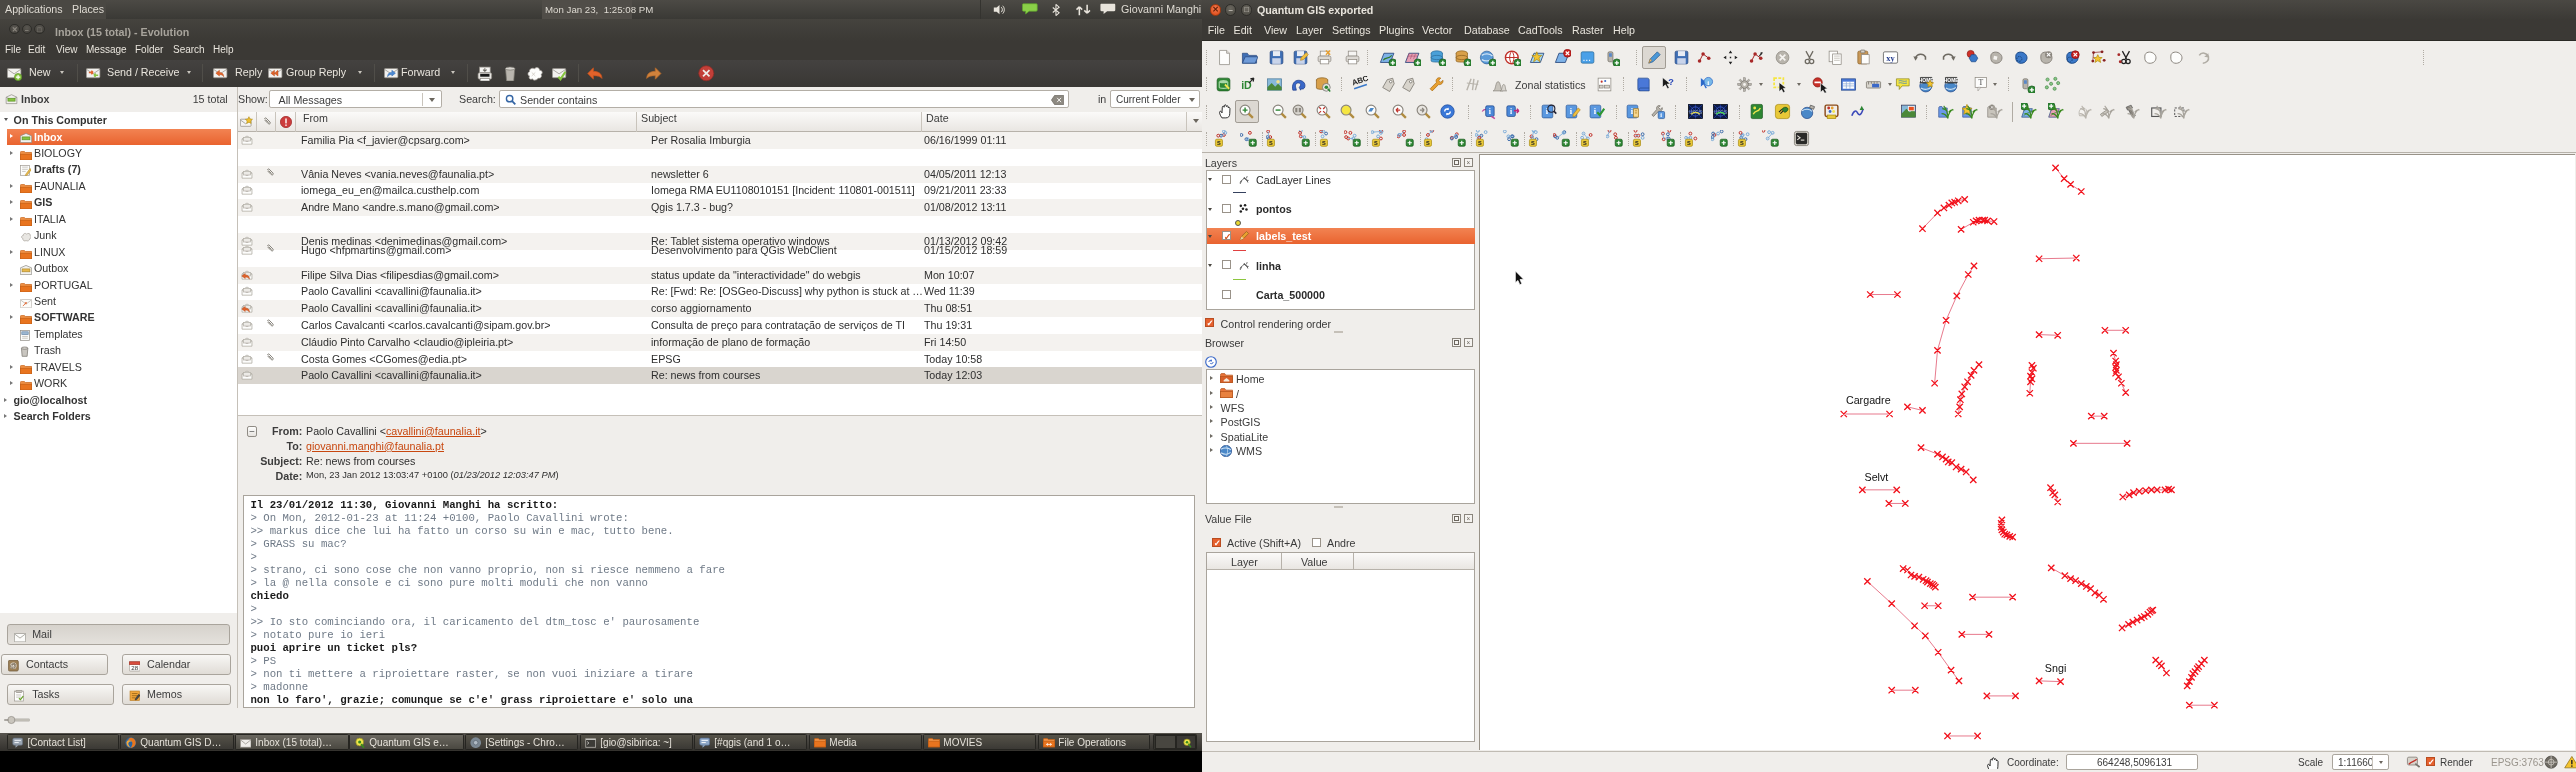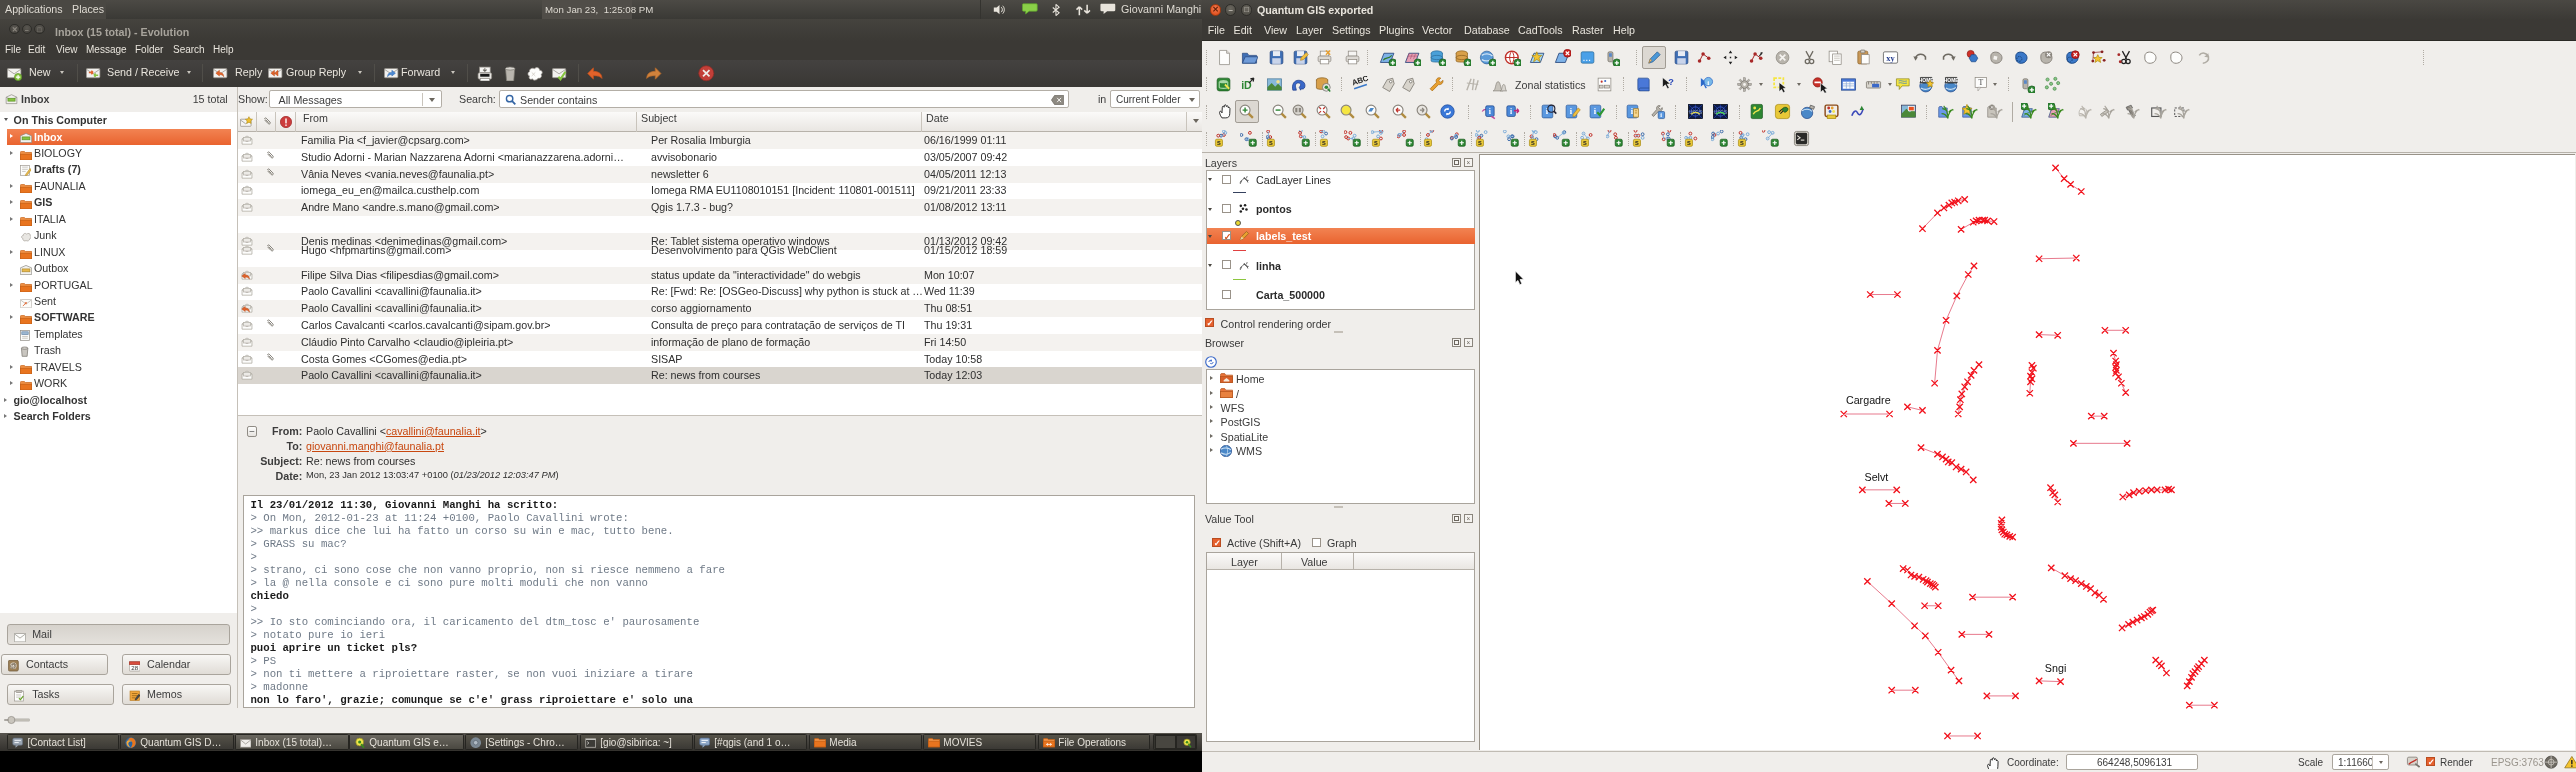--- a/index.html
+++ b/index.html
@@ -449,33 +449,20 @@
       <div class="mrow alt" style="top:0px">
         <div class="c1"><svg style="" width="12" height="12" viewBox="0 0 17 17">
             <path d="M1.5 5.5 L8.5 1.5 L15.5 5.5 L15.5 13 L1.5 13 Z" fill="#fdfdfc" stroke="#a7a29a"></path>
             <path d="M1.5 5.5 L8.5 9.5 L15.5 5.5" fill="none" stroke="#a7a29a"></path>
             <rect x="3.5" y="3.5" width="10" height="5" fill="#eceae6" stroke="#b5b1a9"></rect>
           </svg></div>
         <span class="from">Familia Pia &lt;f_javier@cpsarg.com&gt;</span>
         <span class="subj">Per Rosalia Imburgia</span>
         <span class="date">06/16/1999 01:11</span>
       </div>
-      <div class="mrow" style="top:17px">
-        <div class="c1"><svg style="" width="12" height="12" viewBox="0 0 17 17">
-            <path d="M1.5 5.5 L8.5 1.5 L15.5 5.5 L15.5 13 L1.5 13 Z" fill="#fdfdfc" stroke="#a7a29a"></path>
-            <path d="M1.5 5.5 L8.5 9.5 L15.5 5.5" fill="none" stroke="#a7a29a"></path>
-            <rect x="3.5" y="3.5" width="10" height="5" fill="#eceae6" stroke="#b5b1a9"></rect>
-          </svg></div>
-        <div class="c2"><svg style="" width="10" height="12" viewBox="0 0 14 17">
-            <path d="M5 3 C5 1.5 6.2 0.8 7.2 1.6 L12.5 7 C14 8.7 12 11 10.2 9.4 L6 5.2 C5.4 4.5 6.3 3.6 7 4.3 L10.6 8" fill="none" stroke="#7c7870" stroke-width="1.3"></path>
-          </svg></div>
-        <span class="from">Studio Adorni - Marian Nazzarena Adorni &lt;marianazzarena.adorni…</span>
-        <span class="subj">avvisobonario</span>
-        <span class="date">03/05/2007 09:42</span>
-      </div>
       <div class="mrow alt" style="top:34px">
         <div class="c1"><svg style="" width="12" height="12" viewBox="0 0 17 17">
             <path d="M1.5 5.5 L8.5 1.5 L15.5 5.5 L15.5 13 L1.5 13 Z" fill="#fdfdfc" stroke="#a7a29a"></path>
             <path d="M1.5 5.5 L8.5 9.5 L15.5 5.5" fill="none" stroke="#a7a29a"></path>
             <rect x="3.5" y="3.5" width="10" height="5" fill="#eceae6" stroke="#b5b1a9"></rect>
           </svg></div>
         <div class="c2"><svg style="" width="10" height="12" viewBox="0 0 14 17">
             <path d="M5 3 C5 1.5 6.2 0.8 7.2 1.6 L12.5 7 C14 8.7 12 11 10.2 9.4 L6 5.2 C5.4 4.5 6.3 3.6 7 4.3 L10.6 8" fill="none" stroke="#7c7870" stroke-width="1.3"></path>
           </svg></div>
         <span class="from">Vânia Neves &lt;vania.neves@faunalia.pt&gt;</span>
@@ -583,21 +570,21 @@
       <div class="mrow" style="top:219px">
         <div class="c1"><svg style="" width="12" height="12" viewBox="0 0 17 17">
             <path d="M1.5 5.5 L8.5 1.5 L15.5 5.5 L15.5 13 L1.5 13 Z" fill="#fdfdfc" stroke="#a7a29a"></path>
             <path d="M1.5 5.5 L8.5 9.5 L15.5 5.5" fill="none" stroke="#a7a29a"></path>
             <rect x="3.5" y="3.5" width="10" height="5" fill="#eceae6" stroke="#b5b1a9"></rect>
           </svg></div>
         <div class="c2"><svg style="" width="10" height="12" viewBox="0 0 14 17">
             <path d="M5 3 C5 1.5 6.2 0.8 7.2 1.6 L12.5 7 C14 8.7 12 11 10.2 9.4 L6 5.2 C5.4 4.5 6.3 3.6 7 4.3 L10.6 8" fill="none" stroke="#7c7870" stroke-width="1.3"></path>
           </svg></div>
         <span class="from">Costa Gomes &lt;CGomes@edia.pt&gt;</span>
-        <span class="subj">SISAP</span>
+        <span class="subj">EPSG</span>
         <span class="date">Today 10:58</span>
       </div>
       <div class="mrow sel" style="top:235px">
         <div class="c1"><svg style="" width="12" height="12" viewBox="0 0 17 17">
             <path d="M1.5 5.5 L8.5 1.5 L15.5 5.5 L15.5 13 L1.5 13 Z" fill="#fdfdfc" stroke="#a7a29a"></path>
             <path d="M1.5 5.5 L8.5 9.5 L15.5 5.5" fill="none" stroke="#a7a29a"></path>
             <rect x="3.5" y="3.5" width="10" height="5" fill="#eceae6" stroke="#b5b1a9"></rect>
           </svg></div>
         <span class="from">Paolo Cavallini &lt;cavallini@faunalia.it&gt;</span>
         <span class="subj">Re: news from courses</span>
@@ -1603,29 +1590,29 @@
       <div class="exp2" style="left:7.9px;top:434px"></div>
       <div class="drow" style="left:18.6px;top:431px">SpatiaLite</div>
       <div class="exp2" style="left:7.9px;top:448px"></div>
       <div style="position:absolute;left:18px;top:445px"><svg style="" width="12" height="12" viewBox="0 0 17 17">
           <circle cx="8.5" cy="8.5" r="8" fill="#4a88c8" stroke="#24488a"></circle>
           <path d="M1.5 6 C5 3.5 12 3.5 15.5 7 M1.5 11 C6 14 12 13.5 15 10.5" stroke="#cfe2f4" fill="none" stroke-width="1.5"></path>
           <path d="M8.5 0.5 C11.5 4 11.5 13 8.5 16.5" stroke="#cfe2f4" fill="none"></path>
         </svg></div>
       <div class="drow" style="left:34px;top:445px">WMS</div>
       <div style="position:absolute;left:132px;top:506px;width:8.6px;height:2.1px;border-top:0.7px solid #c5c0b8;border-bottom:0.7px solid #c5c0b8"></div>
-      <div class="dtitle" style="left:2.9px;top:513px">Value Tool</div>
+      <div class="dtitle" style="left:2.9px;top:513px">Value File</div>
       <div class="dbtn" style="left:250px;top:514px">
         <span style="position:absolute;left:1.4px;top:1.4px;width:4.3px;height:4.3px;border:0.7px solid #6b665e"></span>
       </div>
       <div class="dbtn" style="left:262px;top:514px">×</div>
       <div class="cb on" style="left:10px;top:538px"></div>
       <div class="drow" style="left:25px;top:537px">Active (Shift+A)</div>
       <div class="cb" style="left:110px;top:538px"></div>
-      <div class="drow" style="left:125px;top:537px">Graph</div>
+      <div class="drow" style="left:125px;top:537px">Andre</div>
       <div class="dockbox" style="left:4.3px;top:552px;width:269px;height:190px;background:#fff"></div>
       <div style="position:absolute;left:5px;top:553px;width:75px;height:17px;background:linear-gradient(#fbfaf9,#e9e6e2);border-right:0.7px solid #b7b2aa;border-bottom:0.7px solid #b7b2aa"></div>
       <div style="position:absolute;left:80px;top:553px;width:72px;height:17px;background:linear-gradient(#fbfaf9,#e9e6e2);border-right:0.7px solid #b7b2aa;border-bottom:0.7px solid #b7b2aa"></div>
       <div style="position:absolute;left:152px;top:553px;width:120px;height:17px;background:linear-gradient(#fbfaf9,#e9e6e2);border-bottom:0.7px solid #b7b2aa"></div>
       <div class="drow" style="left:29px;top:556px">Layer</div>
       <div class="drow" style="left:99px;top:556px">Value</div>
     </div>
 <div id="canvas"><svg width="1096" height="596" viewBox="0 0 1531 833">
         <polyline points="804,18 816,33 825,41 840,51" fill="none" stroke="#e0566e" stroke-width="1.1"></polyline>
         <polyline points="618,103 639,81 648,74 655,70 659,67 663,66 668,64 677,62" fill="none" stroke="#e0566e" stroke-width="1.1"></polyline>

